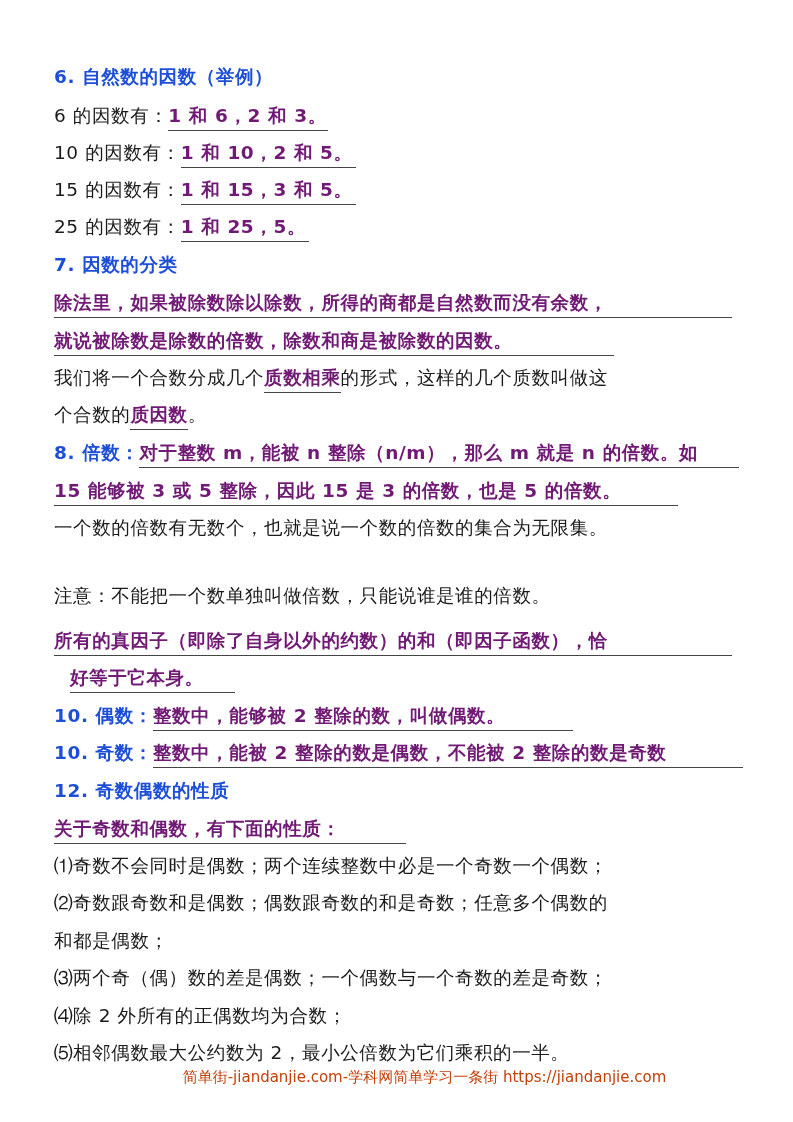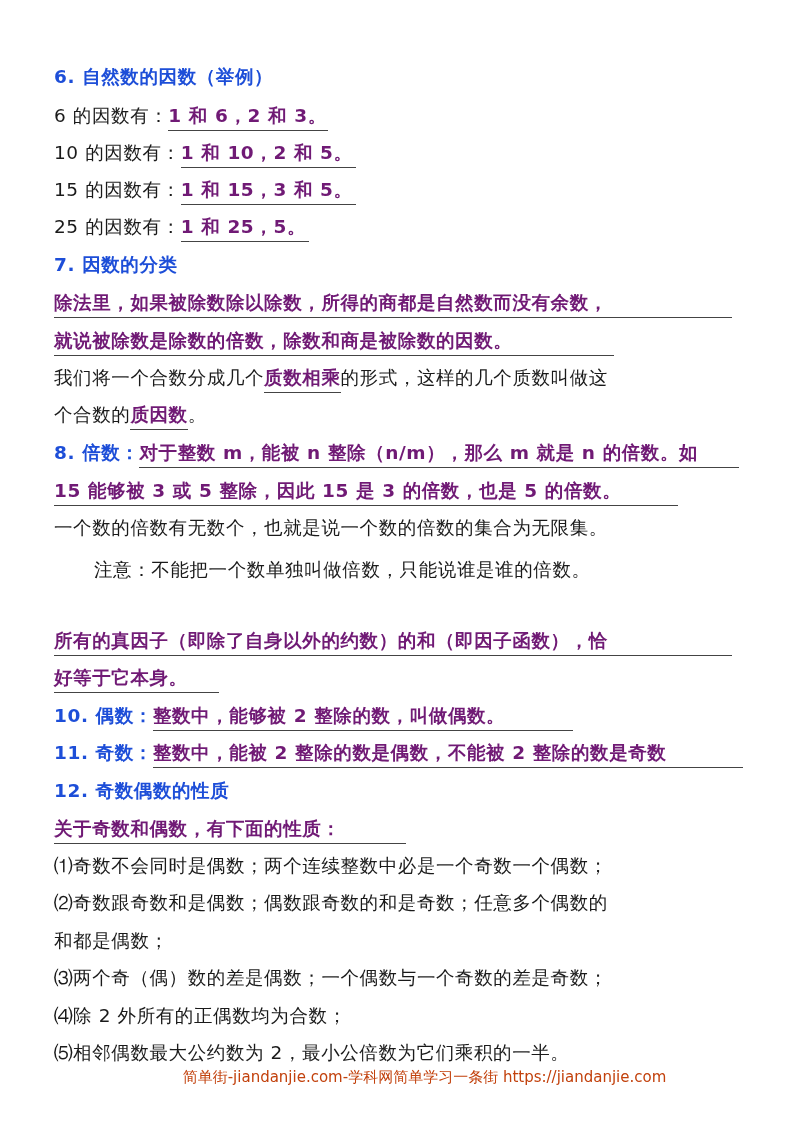--- a/index.html
+++ b/index.html
@@ -48,35 +48,35 @@
     <span>个合数的</span><span class="red ulblock">质因数</span><span>。</span>
   </div>
 
   <div class="line" style="top:438px;">
     <span class="heading">8. 倍数：</span><span class="red ulblock" style="width:600px;">对于整数 m，能被 n 整除（n/m），那么 m 就是 n 的倍数。如</span>
   </div>
   <div class="line" style="top:476px;">
     <span class="red ulblock" style="width:624px;">15 能够被 3 或 5 整除，因此 15 是 3 的倍数，也是 5 的倍数。</span>
   </div>
   <div class="line" style="top:513px;">一个数的倍数有无数个，也就是说一个数的倍数的集合为无限集。</div>
-  <div class="line" style="top:555px;margin-left:40px;">注意：不能把一个数单独叫做倍数，只能说谁是谁的倍数。</div>
+  <div class="line" style="top:581px;">注意：不能把一个数单独叫做倍数，只能说谁是谁的倍数。</div>
 
   <div class="line" style="top:626px;">
     <span class="red ulblock" style="width:678px;">所有的真因子（即除了自身以外的约数）的和（即因子函数），恰</span>
   </div>
   <div class="line" style="top:663px;">
-    <span class="red ulblock" style="width:165px;">好等于它本身。</span>
+    <span class="red ulblock" style="width:165px;margin-left:16px;">好等于它本身。</span>
   </div>
 
   <div class="line" style="top:701px;">
     <span class="heading">10. 偶数：</span><span class="red ulblock" style="width:420px;">整数中，能够被 2 整除的数，叫做偶数。</span>
   </div>
 
   <div class="line" style="top:738px;">
-    <span class="heading">11. 奇数：</span><span class="red ulblock" style="width:590px;">整数中，能被 2 整除的数是偶数，不能被 2 整除的数是奇数</span>
+    <span class="heading">10. 奇数：</span><span class="red ulblock" style="width:590px;">整数中，能被 2 整除的数是偶数，不能被 2 整除的数是奇数</span>
   </div>
 
   <div class="line heading" style="top:776px;">12. 奇数偶数的性质</div>
   <div class="line" style="top:814px;">
     <span class="red ulblock" style="width:352px;">关于奇数和偶数，有下面的性质：</span>
   </div>
   <div class="line" style="top:851px;">⑴奇数不会同时是偶数；两个连续整数中必是一个奇数一个偶数；</div>
   <div class="line" style="top:888px;">⑵奇数跟奇数和是偶数；偶数跟奇数的和是奇数；任意多个偶数的</div>
   <div class="line" style="top:926px;">和都是偶数；</div>
   <div class="line" style="top:963px;">⑶两个奇（偶）数的差是偶数；一个偶数与一个奇数的差是奇数；</div>

